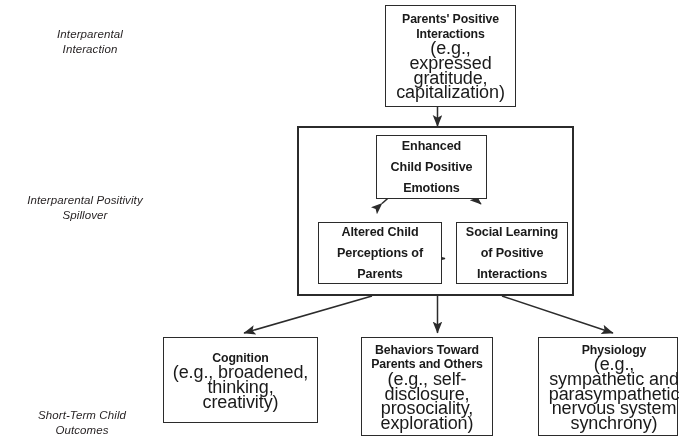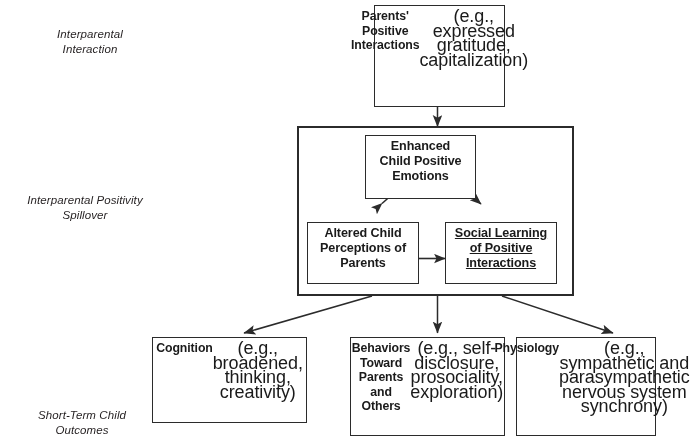--- a/index.html
+++ b/index.html
@@ -24,41 +24,43 @@
     white-space:pre-line;
   }
 
   
   .box{
     position:absolute;
     box-sizing:border-box;
     background:#ffffff;
     border:1.6px solid #2b2b2b;
     display:flex;
-    align-items:flex-start;
+    flex-direction:column;
+    align-items:center;
     justify-content:center;
     text-align:center;
     padding:3px 4px;
     z-index:3;
+    margin-left:11px;
   }
   .box .ttl{
     font-weight:bold;
     font-size:12.3px;
     line-height:14.6px;
     white-space:pre-line;
     letter-spacing:-.1px;
   }
   .box .sub{
     font-weight:normal;
     font-size:18px;
     line-height:14.6px;
     white-space:pre-line;
     letter-spacing:-.1px;
   }
-  .inner .ttl{font-size:12.6px;line-height:15px;}
+  .inner .ttl{font-size:12.6px;line-height:21px;}
 
   
   .container-box{
     position:absolute;
     box-sizing:border-box;
     border:2.2px solid #2b2b2b;
     background:#ffffff;
     z-index:1;
   }
 
@@ -112,47 +114,47 @@
   </div>
 
   <div class="container-box" style="left:297px;top:126px;width:277px;height:170px;"></div>
 
   <div class="box inner" style="left:365px;top:135px;width:111px;height:64px;">
     <div class="ttl">Enhanced
 Child Positive
 Emotions</div>
   </div>
 
-  <div class="box inner" style="left:307px;top:222px;width:112px;height:62px;">
+  <div class="box inner" style="left:307px;top:222px;width:124px;height:62px;">
     <div class="ttl">Altered Child
 Perceptions of
 Parents</div>
   </div>
 
-  <div class="box inner" style="left:445px;top:222px;width:112px;height:62px;text-decoration:underline;">
+  <div class="box inner" style="left:445px;top:222px;width:112px;height:62px;">
     <div class="ttl">Social Learning
 of Positive
 Interactions</div>
   </div>
 
   <div class="box" style="left:152px;top:337px;width:155px;height:86px;">
     <div class="ttl">Cognition</div>
     <div class="sub">(e.g., broadened,
 thinking, creativity)</div>
   </div>
 
-  <div class="box" style="left:350px;top:337px;width:155px;height:99px;">
+  <div class="box" style="left:350px;top:337px;width:132px;height:99px;">
     <div class="ttl">Behaviors Toward
 Parents and Others</div>
     <div class="sub">(e.g., self-disclosure,
 prosociality,
 exploration)</div>
   </div>
 
-  <div class="box" style="left:516px;top:337px;width:140px;height:99px;padding-left:16px;">
+  <div class="box" style="left:527px;top:337px;width:140px;height:99px;padding-left:16px;">
     <div class="ttl">Physiology</div>
     <div class="sub">(e.g., sympathetic and
 parasympathetic
 nervous system
 synchrony)</div>
   </div>
 
 </div>
 
 </body></html>

